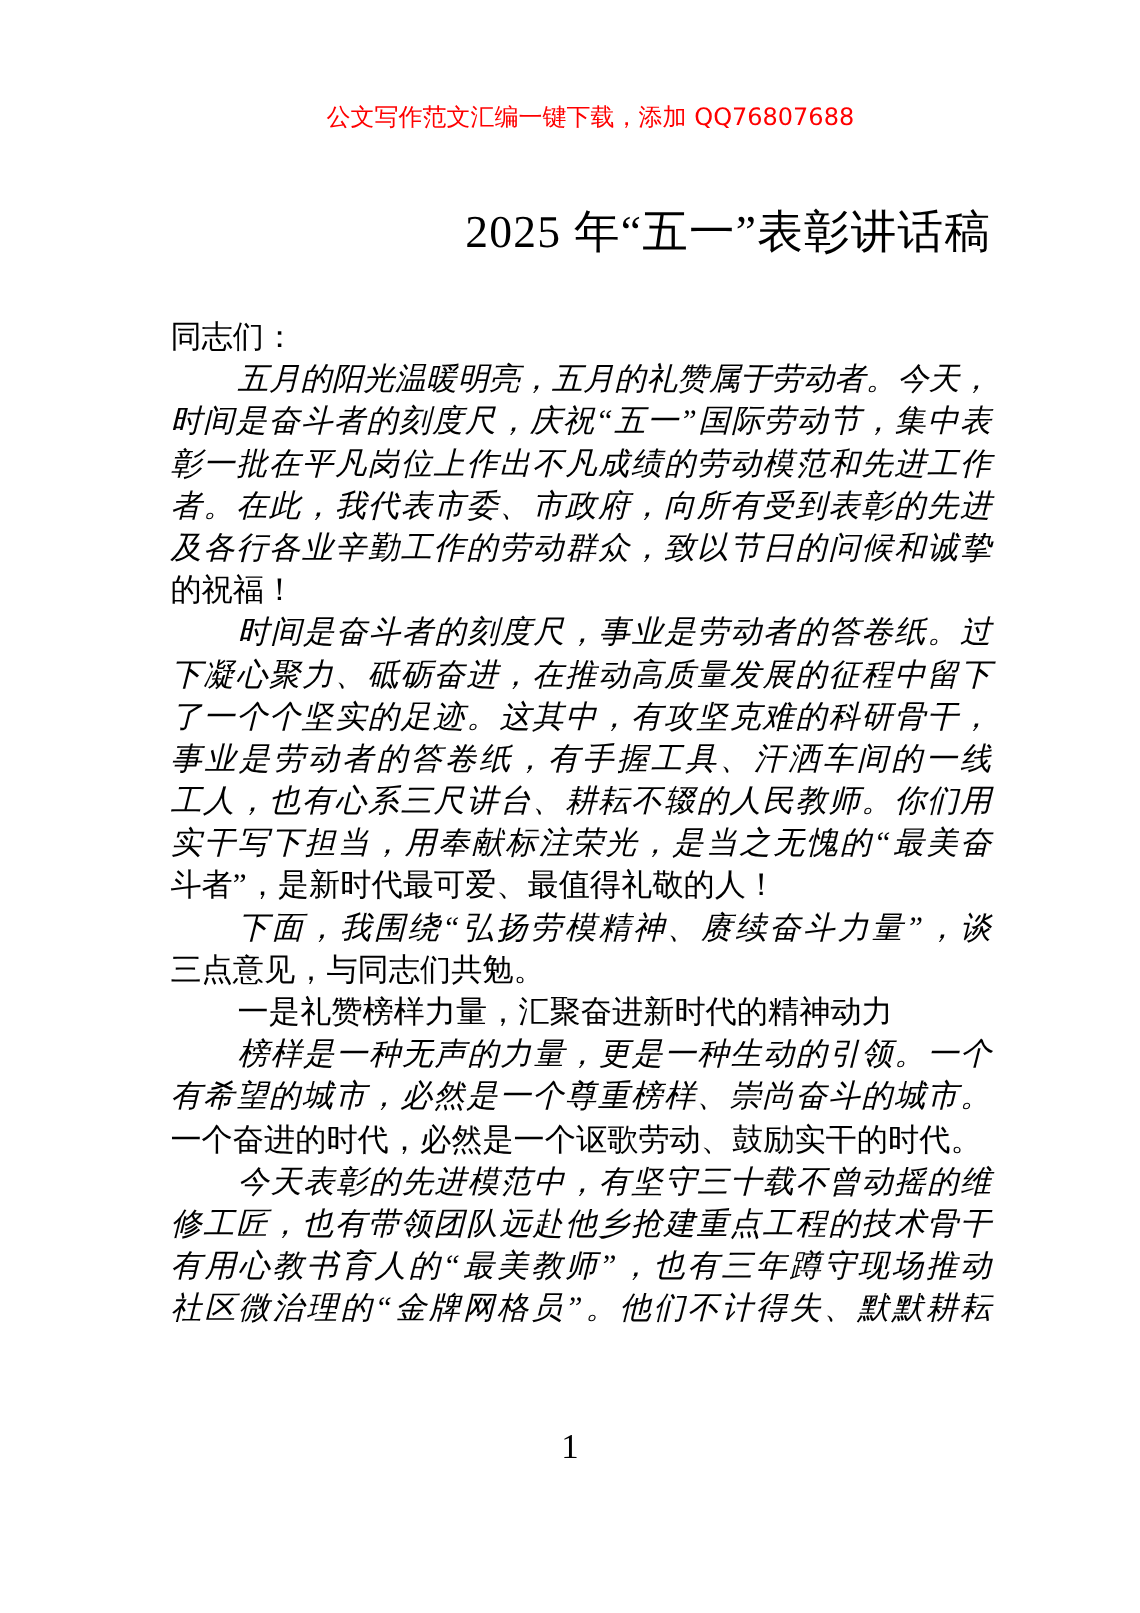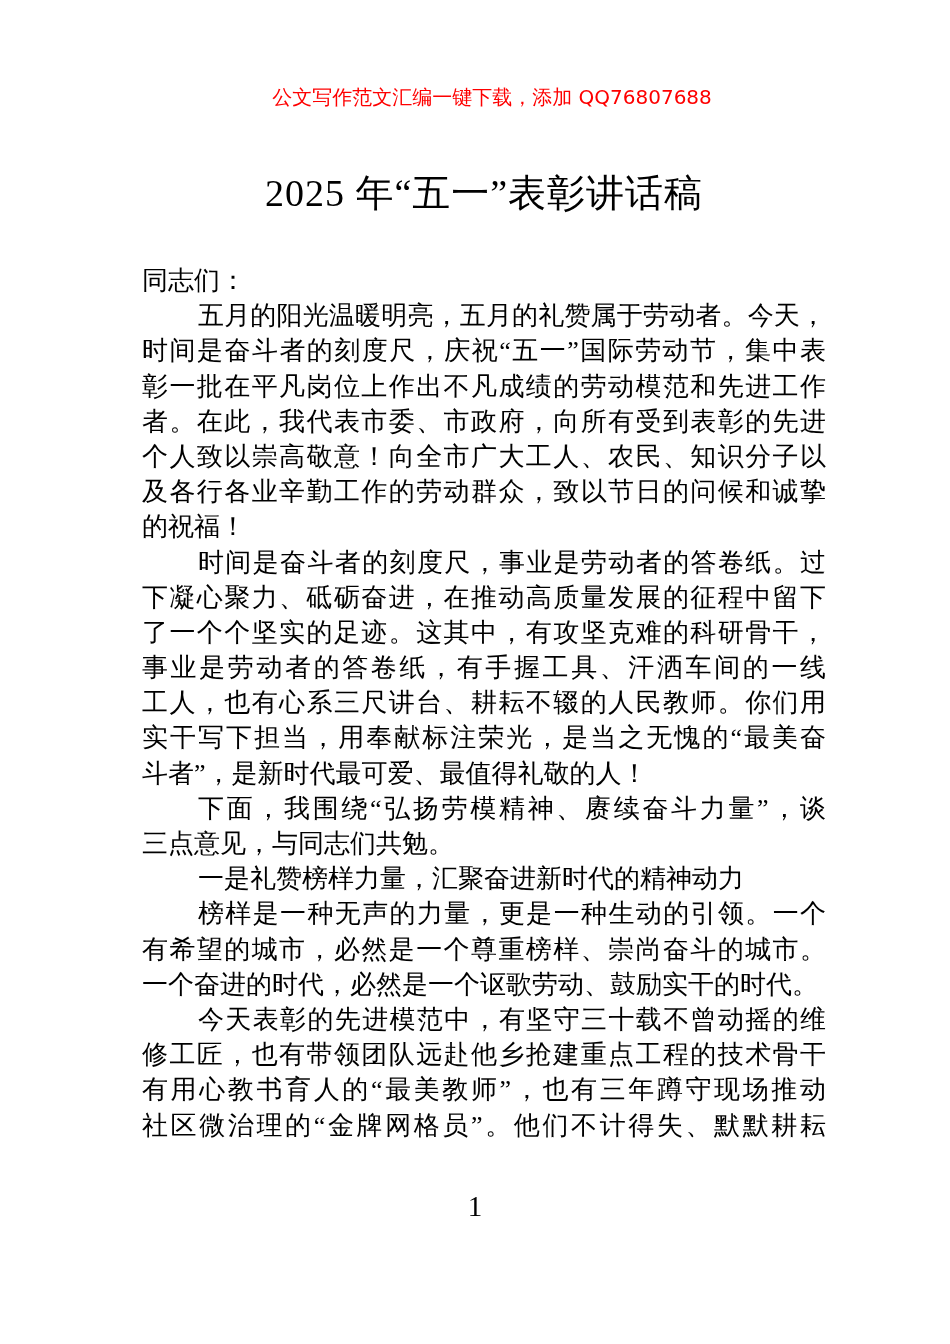--- a/index.html
+++ b/index.html
@@ -26,21 +26,21 @@
     font-size: 20px;
     font-weight: 400;
     letter-spacing: 0px;
     white-space: nowrap;
   }
   .doc-title {
     position: absolute;
     top: 168px;
     left: 142px;
     width: 684px;
-    text-align: center;
+    text-align: right;
     font-size: 38px;
     font-weight: 400;
     white-space: nowrap;
     letter-spacing: 1px;
   }
   .doc-body {
     position: absolute;
     top: 263px;
     left: 142px;
     width: 684px;
@@ -50,20 +50,21 @@
   }
   .line {
     height: 35.2px;
     white-space: nowrap;
   }
   .line.fill {
     white-space: normal;
     text-align: justify;
     text-align-last: justify;
     word-break: break-all;
+    font-style: italic;
   }
   .line.indent {
     text-indent: 56px;
   }
   .page-number {
     position: absolute;
     top: 1190px;
     left: 0;
     width: 950px;
     text-align: center;
@@ -78,21 +79,20 @@
   <div class="header-notice" style="color: rgb(254, 0, 0);">公文写作范文汇编一键下载，添加 QQ76807688</div>
 
   <div class="doc-title">2025 年“五一”表彰讲话稿</div>
 
   <div class="doc-body">
       <div class="line">同志们：</div>
       <div class="line indent fill">五月的阳光温暖明亮，五月的礼赞属于劳动者。今天，</div>
       <div class="line fill">时间是奋斗者的刻度尺，庆祝“五一”国际劳动节，集中表</div>
       <div class="line fill">彰一批在平凡岗位上作出不凡成绩的劳动模范和先进工作</div>
       <div class="line fill">者。在此，我代表市委、市政府，向所有受到表彰的先进</div>
-      <div class="line fill">个人致以崇高敬意！向全市广大工人、农民、知识分子以</div>
       <div class="line fill">及各行各业辛勤工作的劳动群众，致以节日的问候和诚挚</div>
       <div class="line">的祝福！</div>
       <div class="line indent fill">时间是奋斗者的刻度尺，事业是劳动者的答卷纸。过</div>
       <div class="line fill">下凝心聚力、砥砺奋进，在推动高质量发展的征程中留下</div>
       <div class="line fill">了一个个坚实的足迹。这其中，有攻坚克难的科研骨干，</div>
       <div class="line fill">事业是劳动者的答卷纸，有手握工具、汗洒车间的一线</div>
       <div class="line fill">工人，也有心系三尺讲台、耕耘不辍的人民教师。你们用</div>
       <div class="line fill">实干写下担当，用奉献标注荣光，是当之无愧的“最美奋</div>
       <div class="line">斗者”，是新时代最可爱、最值得礼敬的人！</div>
       <div class="line indent fill">下面，我围绕“弘扬劳模精神、赓续奋斗力量”，谈</div>

